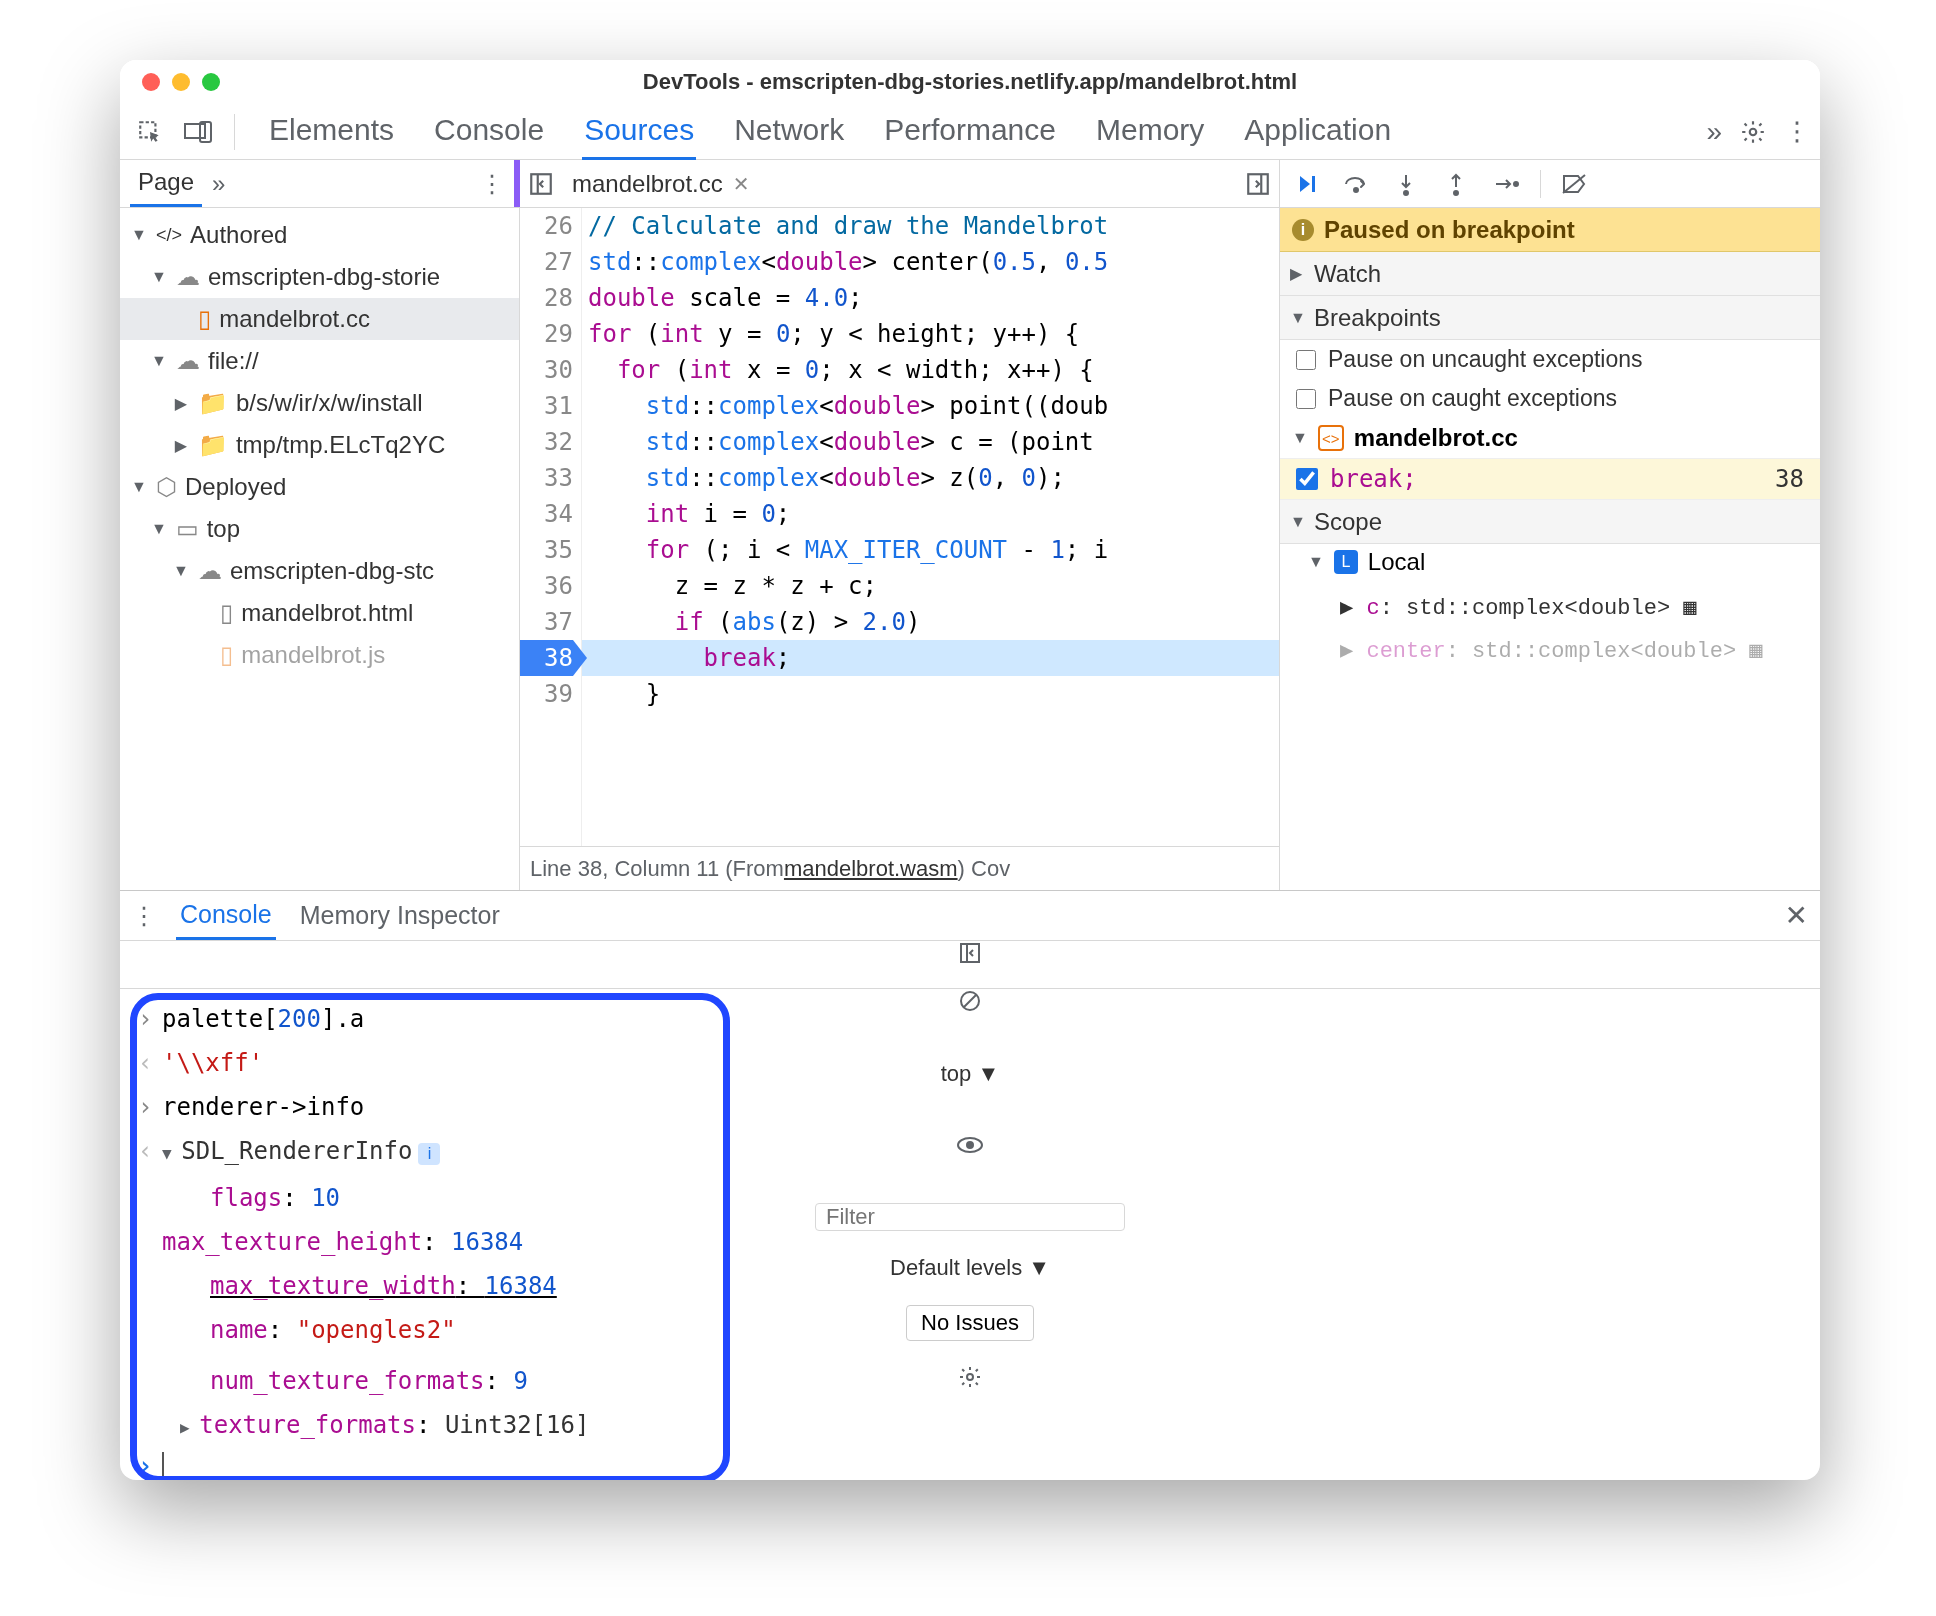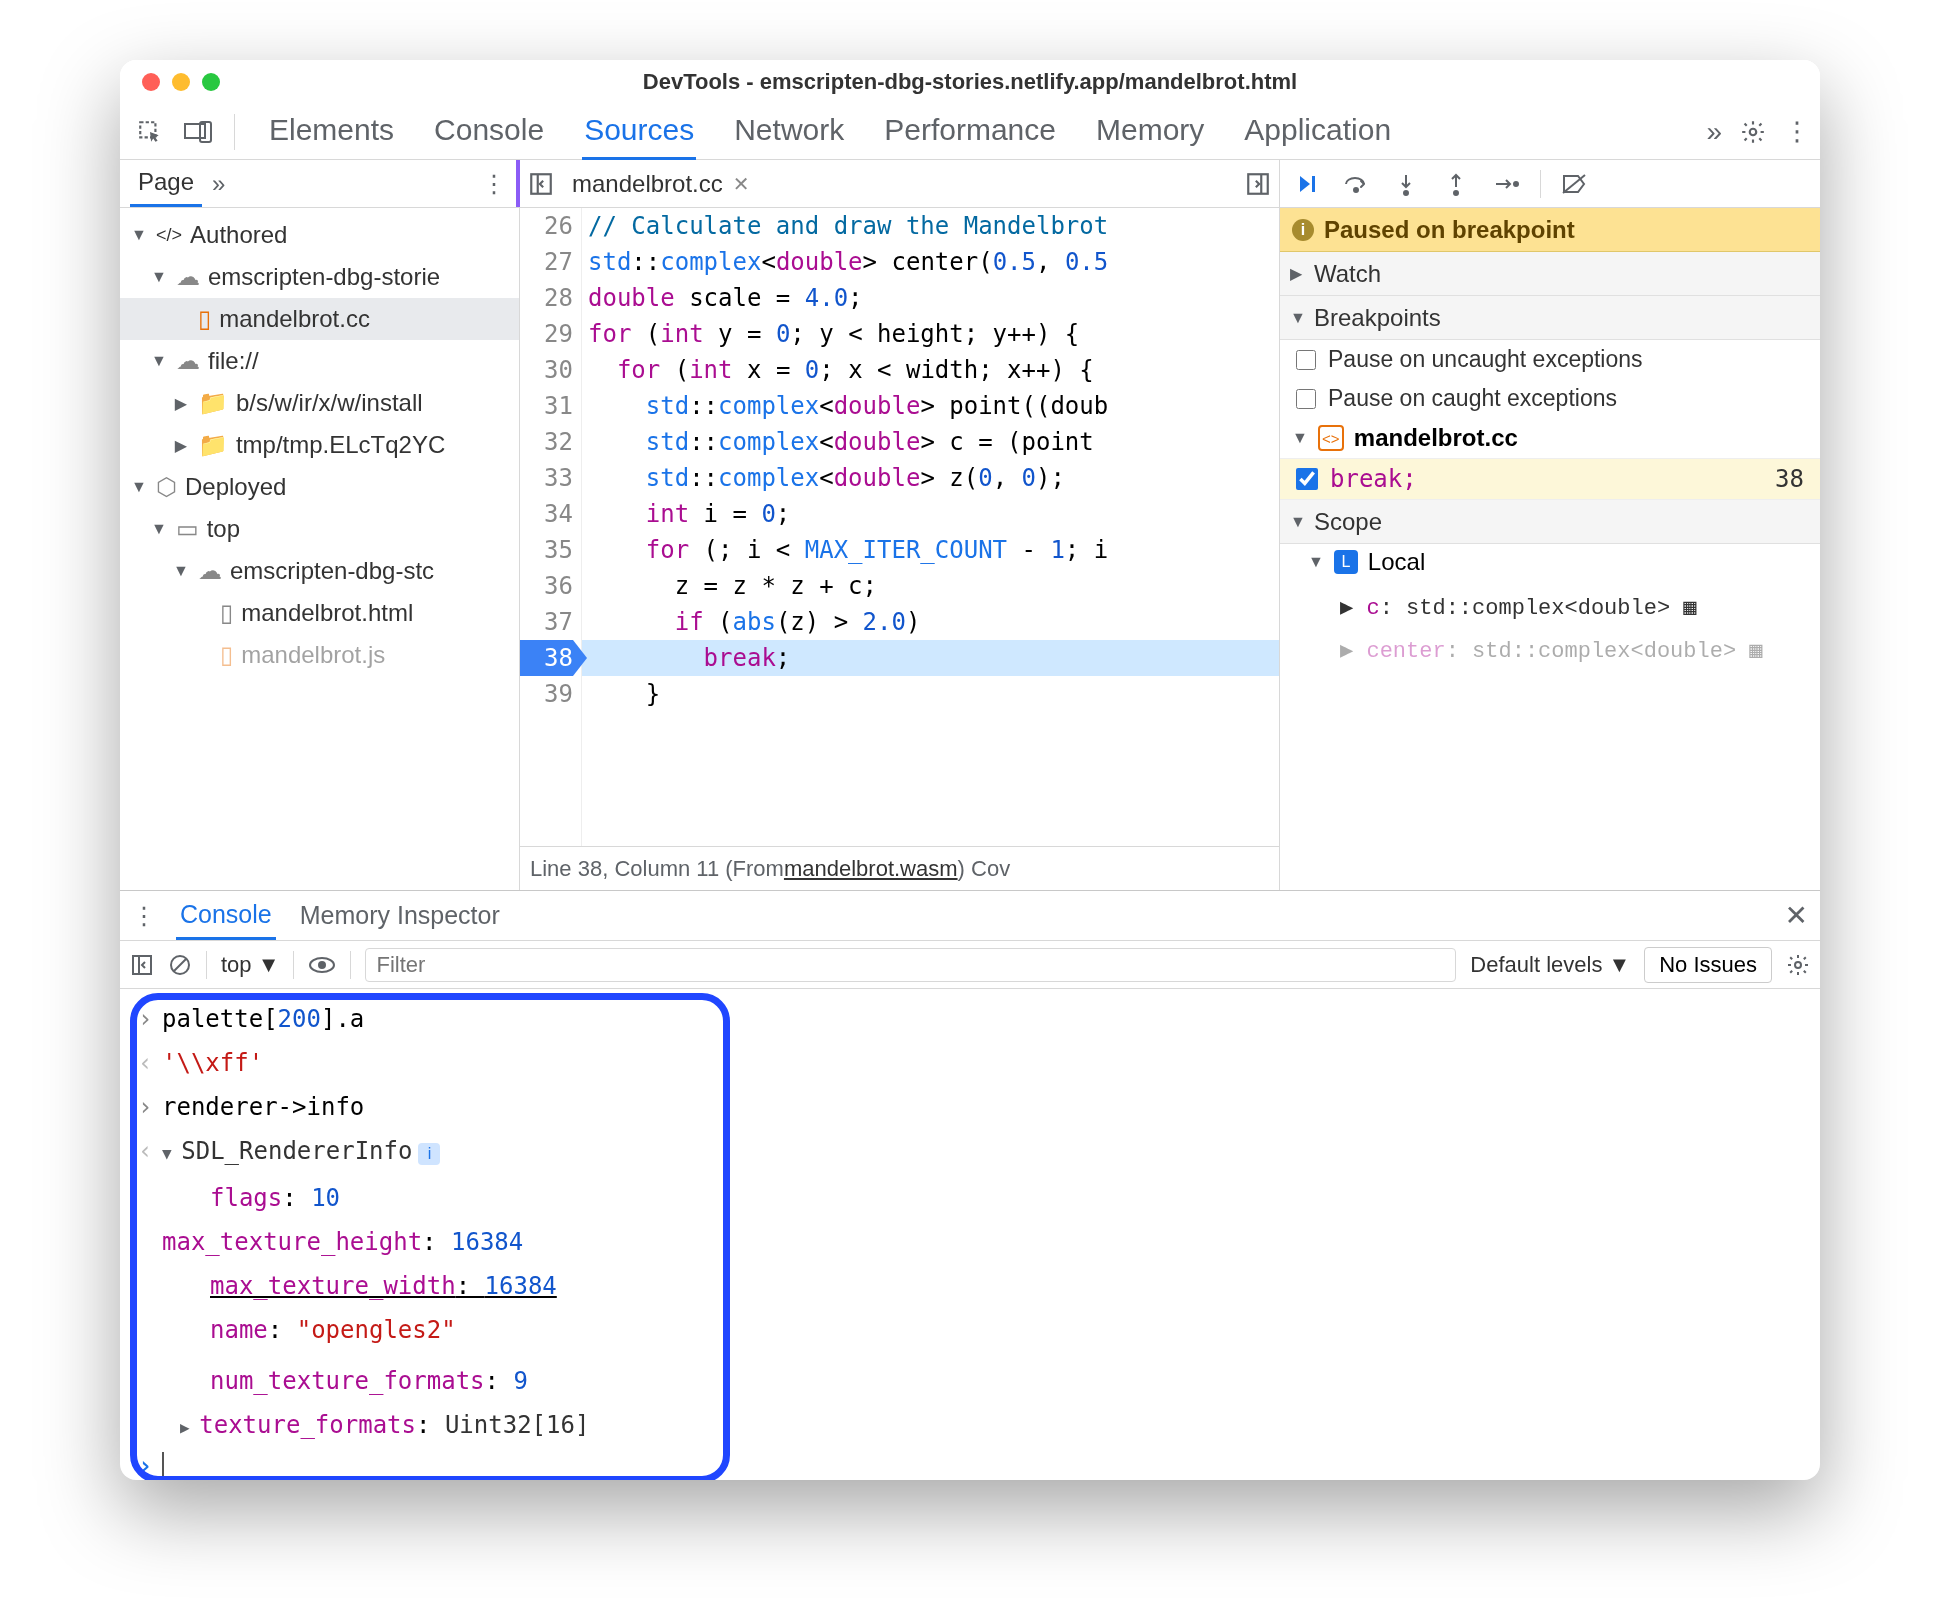--- a/index.html
+++ b/index.html
@@ -49,21 +49,21 @@
 .tool-icon { width: 40px; height: 40px; display: flex; align-items: center; justify-content: center; color: #5f6368; }
 .tabs { display: flex; gap: 36px; margin-left: 16px; font-size: 30px; color: #5f6368; flex: 1; }
 .tab { padding: 10px 2px; cursor: pointer; }
 .tab.active { color: #1a73e8; border-bottom: 3px solid #1a73e8; }
 .right-icons { display: flex; gap: 18px; align-items: center; }
 
 
 .subrow {
   height: 48px; display: flex; align-items: center; border-bottom: 1px solid #d8d8d8;
 }
-.left-pane-head { width: 400px; display: flex; align-items: center; padding: 0 10px; border-right: 4px solid #8b5cf6; height: 100%; }
+.left-pane-head { width: 400px; display: flex; align-items: center; padding: 0 10px; border-right: 6px solid #8b5cf6; height: 100%; }
 .left-pane-head .page-label { font-size: 24px; color: #333; padding: 8px 8px; border-bottom: 3px solid #1a73e8; }
 .more-icon { margin-left: auto; color: #5f6368; }
 .mid-head { flex: 1; display: flex; align-items: center; height: 100%; border-right: 1px solid #d8d8d8; padding: 0 8px; }
 .mid-head .collapse { width: 36px; text-align: center; color: #5f6368; }
 .file-tab { display: flex; align-items: center; gap: 10px; font-size: 24px; color: #333; margin-left: 8px; }
 .file-tab .close-x { color: #888; font-size: 20px; }
 .mid-head .goto { margin-left: auto; color: #5f6368; }
 .dbg-head { width: 540px; display: flex; align-items: center; gap: 18px; padding-left: 10px; }
 .dbg-icon { width: 32px; height: 32px; display:flex; align-items:center; justify-content:center; }
 
@@ -149,22 +149,23 @@
   height: 590px; border-top: 1px solid #c8c8c8; display: flex; flex-direction: column;
 }
 .drawer-head {
   height: 50px; display: flex; align-items: center; padding: 0 12px; gap: 20px;
   border-bottom: 1px solid #d8d8d8;
 }
 .drawer-head .dh-tab { font-size: 25px; color: #5f6368; padding: 8px 4px; }
 .drawer-head .dh-tab.active { color: #1a73e8; border-bottom: 3px solid #1a73e8; }
 .drawer-head .close { margin-left: auto; font-size: 28px; color: #5f6368; }
 .drawer-toolbar {
-  height: 48px; display: flex; align-items: center; gap: 14px; padding: 0 10px;
+  height: 48px; display: flex; align-items: center; gap: 24px; padding: 0 10px;
   border-bottom: 1px solid #d8d8d8;
+  flex-direction: column;
 }
 .filter-box {
   flex: 1; border: 1px solid #d8d8d8; border-radius: 4px; height: 34px;
   padding: 0 10px; font-size: 22px; color: #999;
 }
 .levels { font-size: 22px; color: #333; display:flex; align-items:center; gap:6px; }
 .no-issues { border: 1px solid #ccc; border-radius: 4px; padding: 4px 14px; font-size: 22px; }
 
 .console-body {
   flex: 1; font-family: 'Menlo','Consolas',monospace; font-size: 24px;

